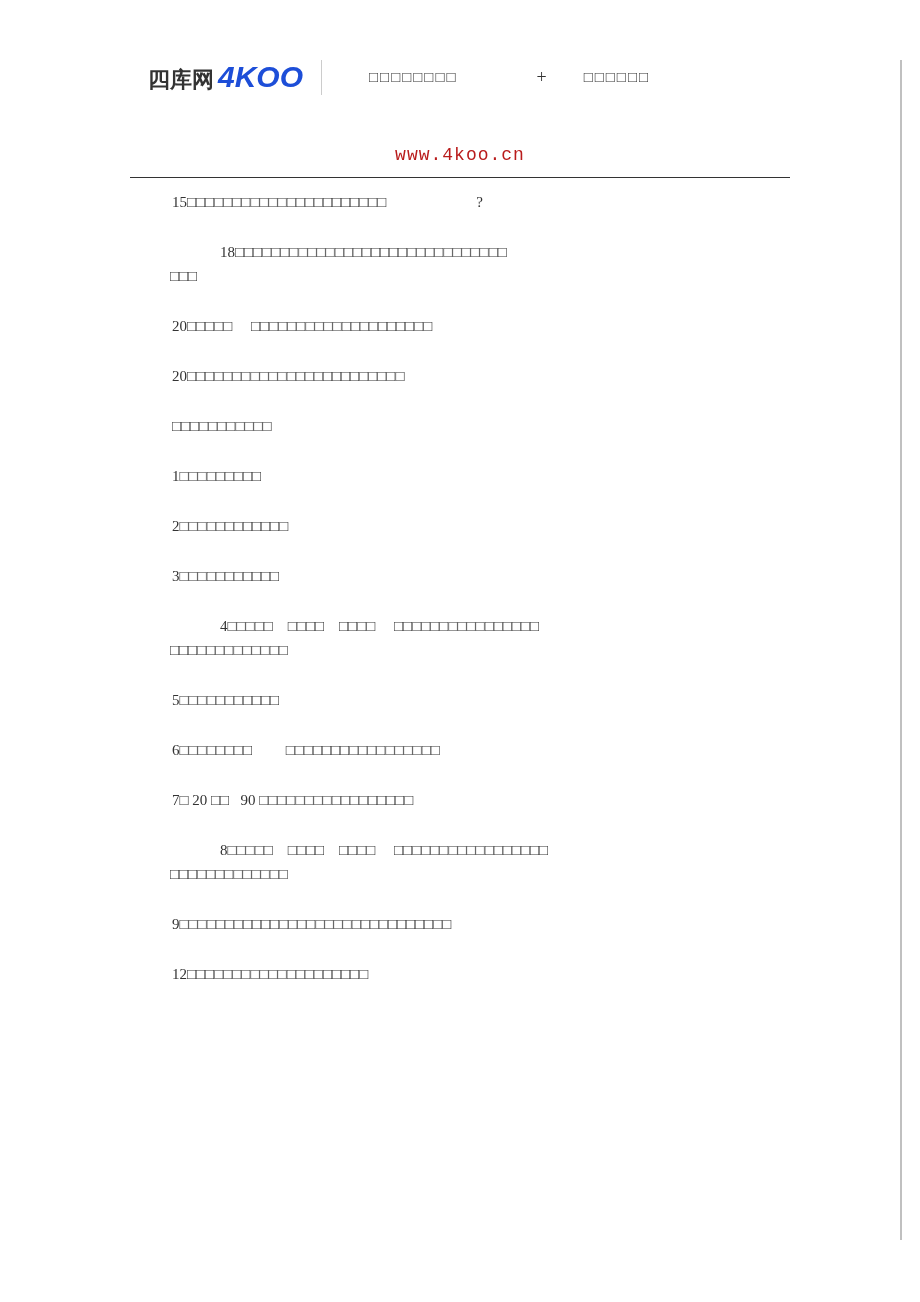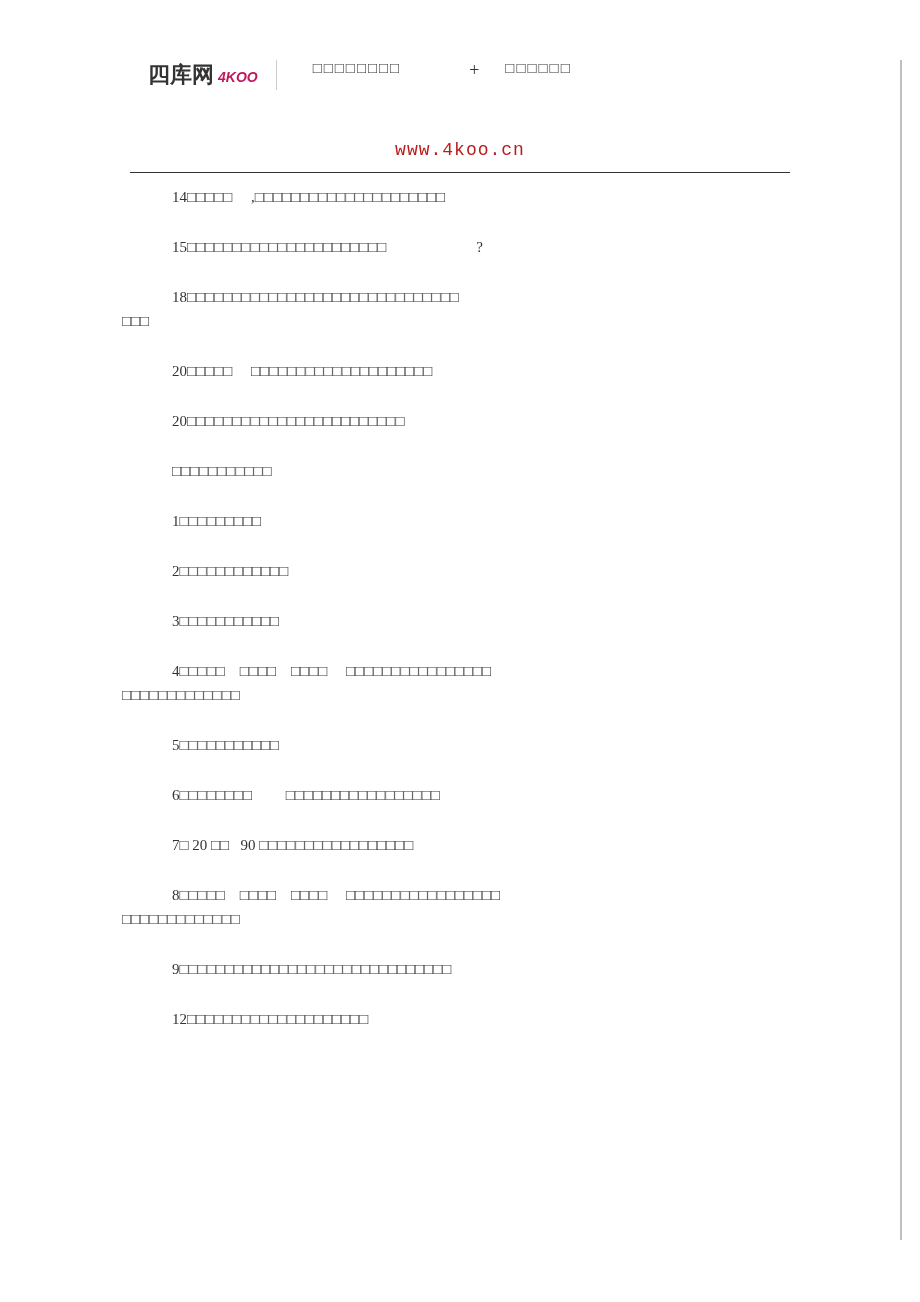--- a/index.html
+++ b/index.html
@@ -20,43 +20,44 @@
       position: absolute;
       right: 18px;
       top: 60px;
       width: 2px;
       height: 1180px;
       background: #c0c0c0;
     }
     
     .header {
       display: flex;
+      align-items: center;
       padding: 60px 0 0 148px;
-      gap: 8px;
+      gap: 19px;
     }
     
     .logo-box {
       border-right: 1px solid #ccc;
       padding-right: 18px;
       display: flex;
       align-items: baseline;
     }
     
     .logo-cn {
       font-size: 22px;
       font-weight: bold;
       color: #333;
       font-family: "SimHei", sans-serif;
     }
     
     .logo-en {
-      font-size: 14px;
+      font-size: 30px;
       font-weight: bold;
       font-style: italic;
-      color: #be185d;
+      color: #1d4ed8;
       font-family: Arial, sans-serif;
       margin-left: 4px;
     }
     
     .header-text-1 {
       font-size: 15px;
       color: #333;
       margin-left: 28px;
       letter-spacing: 2px;
     }
@@ -97,20 +98,21 @@
     }
     
     .line {
       margin-bottom: 26px;
       text-indent: 42px;
       white-space: pre-wrap;
     }
     
     .line-wrap {
       margin-bottom: 26px;
+      margin-left: 48px;
     }
     
     .line-wrap .first {
       text-indent: 42px;
       white-space: pre-wrap;
     }
     
     .line-wrap .cont {
       text-indent: -8px;
       white-space: pre-wrap;
@@ -128,21 +130,20 @@
   </div>
   <span class="header-text-1">□□□□□□□□</span>
   <span class="plus-icon">+</span>
   <span class="header-text-2">□□□□□□</span>
 </div>
 
 <div class="url-line">www.4koo.cn</div>
 <div class="divider"></div>
 
 <div class="content">
-  <div class="line">14□□□□□     ,□□□□□□□□□□□□□□□□□□□□□</div>
   <div class="line">15□□□□□□□□□□□□□□□□□□□□□□                        ?</div>
   <div class="line-wrap">
     <div class="first">18□□□□□□□□□□□□□□□□□□□□□□□□□□□□□□</div>
     <div class="cont">□□□</div>
   </div>
   <div class="line">20□□□□□     □□□□□□□□□□□□□□□□□□□□</div>
   <div class="line">20□□□□□□□□□□□□□□□□□□□□□□□□</div>
   <div class="line">□□□□□□□□□□□</div>
   <div class="line">1□□□□□□□□□</div>
   <div class="line">2□□□□□□□□□□□□</div>

